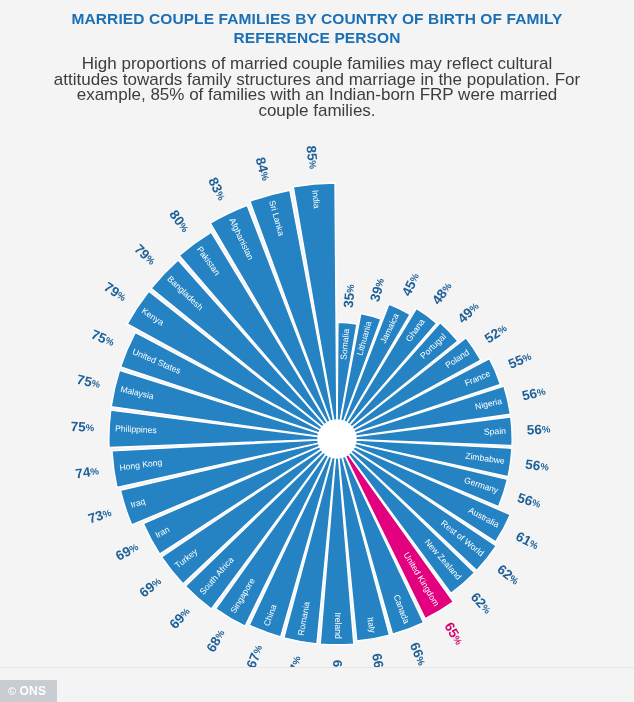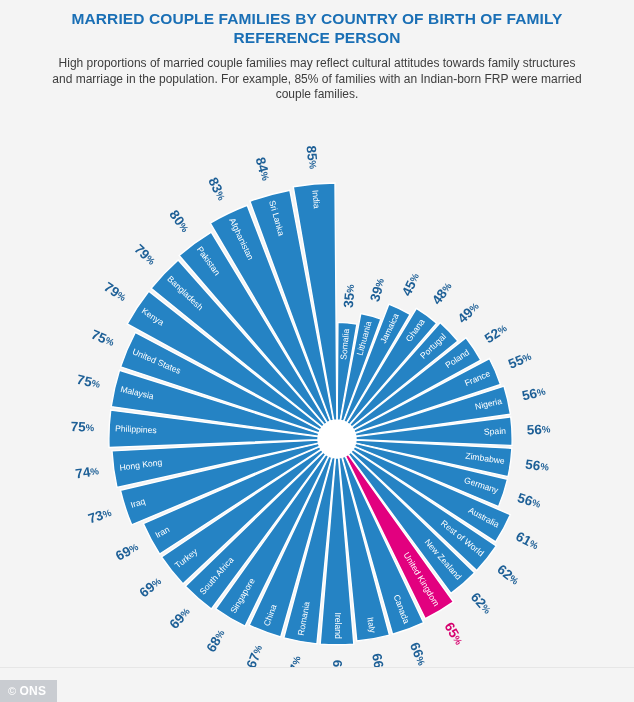--- a/index.html
+++ b/index.html
@@ -35,21 +35,21 @@
   .title {
     color: #1a6fb5;
     font-weight: bold;
     font-size: 15.5px;
     line-height: 19px;
     letter-spacing: 0.1px;
     margin: 0 56px;
   }
   .subtitle {
     color: #3d3d3d;
-    font-size: 12px;
+    font-size: 17px;
     line-height: 15.6px;
     margin: 9px 52px 0 52px;
   }
   
   .chart-wrap {
     position: absolute;
     left: 0;
     top: 108px;
     width: 634px;
     height: 560px;

